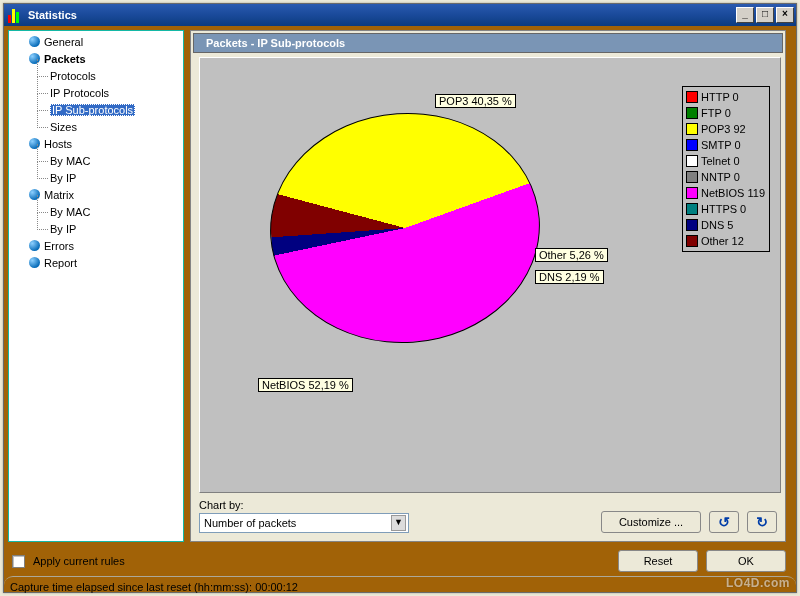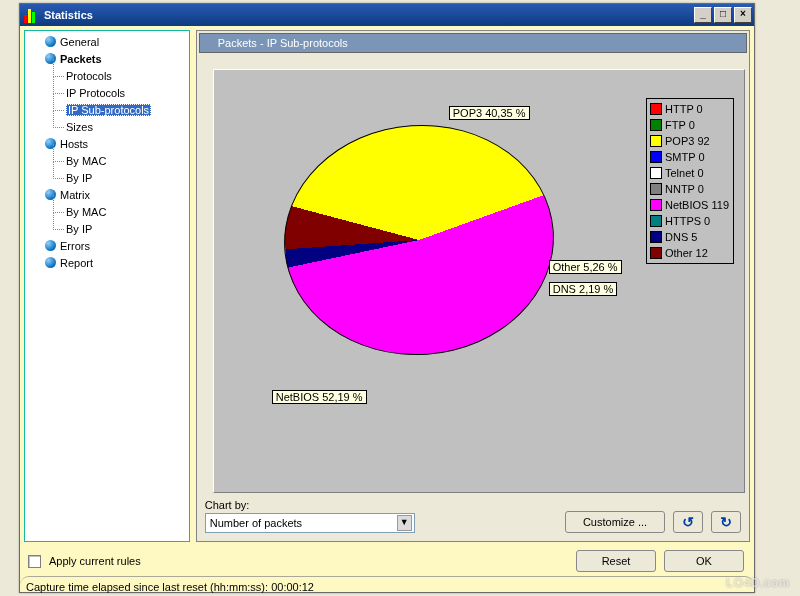--- a/index.html
+++ b/index.html
@@ -7,24 +7,24 @@
   font-family: Tahoma, sans-serif;
   font-size: 11px;
   background: #ece9d8;
   width: 800px;
   height: 596px;
   overflow: hidden;
   position: relative;
 }
 .window {
   position: absolute;
-  left: 19px; top: 3px;
-  width: 736px; height: 590px;
+  left: 3px; top: 3px;
+  width: 794px; height: 590px;
   border: 1px solid #6a6a6a;
-  background: #fef9c3;
+  background: #a16207;
   box-shadow: 0 0 2px rgba(0,0,0,0.3);
 }
 .titlebar {
   height: 22px;
   background: linear-gradient(to bottom, #2a5ab0 0%, #1a4a9a 50%, #0c3b7f 100%);
   display: flex;
   align-items: center;
   color: #fff;
   font-weight: bold;
   padding: 0 2px 0 4px;
@@ -107,30 +107,30 @@
 
 .main {
   width: 596px;
   background: #ece9d8;
   border: 1px solid #848484;
   padding: 0;
   display: flex;
   flex-direction: column;
 }
 .main-header {
-  margin: 2px 2px 12px 2px;
+  margin: 2px 2px 0 2px;
   background: #7a95b5;
   color: #fff;
-  font-weight: normal;
-  padding: 3px 18px;
+  font-weight: bold;
+  padding: 3px 12px;
   border: 1px solid #666;
 }
 .chart-area {
   flex: 1;
-  margin: 4px 4px 0 16px;
+  margin: 4px 4px 0 8px;
   background: #c0c0c0;
   border: 1px solid #808080;
   border-top-color: #fff;
   border-left-color: #fff;
   position: relative;
 }
 .pie-wrap {
   position: absolute;
   left: 90px; top: 35px;
   width: 260px; height: 280px;

